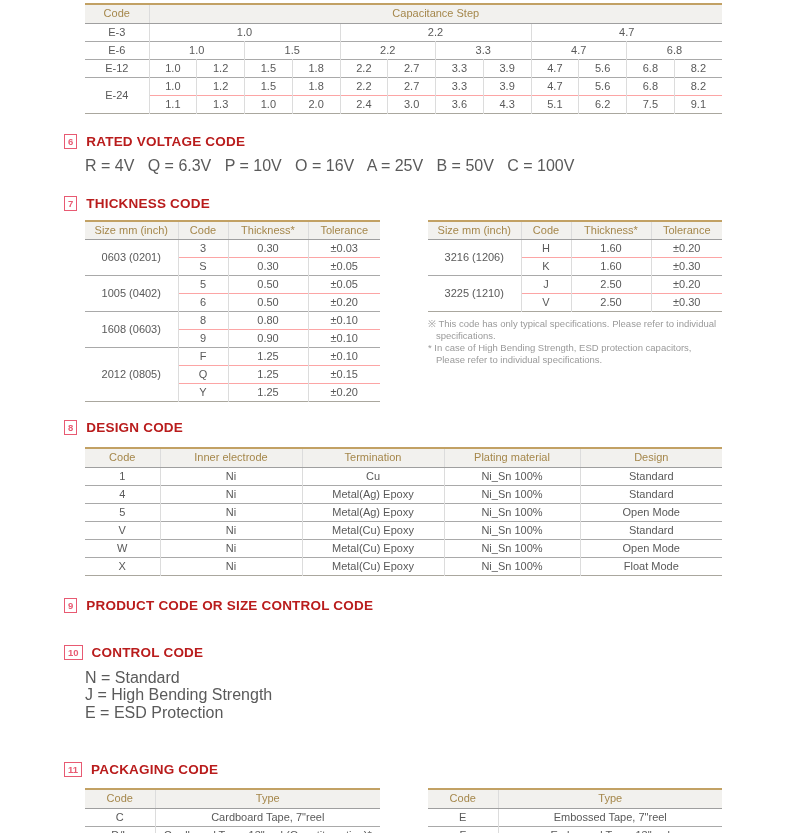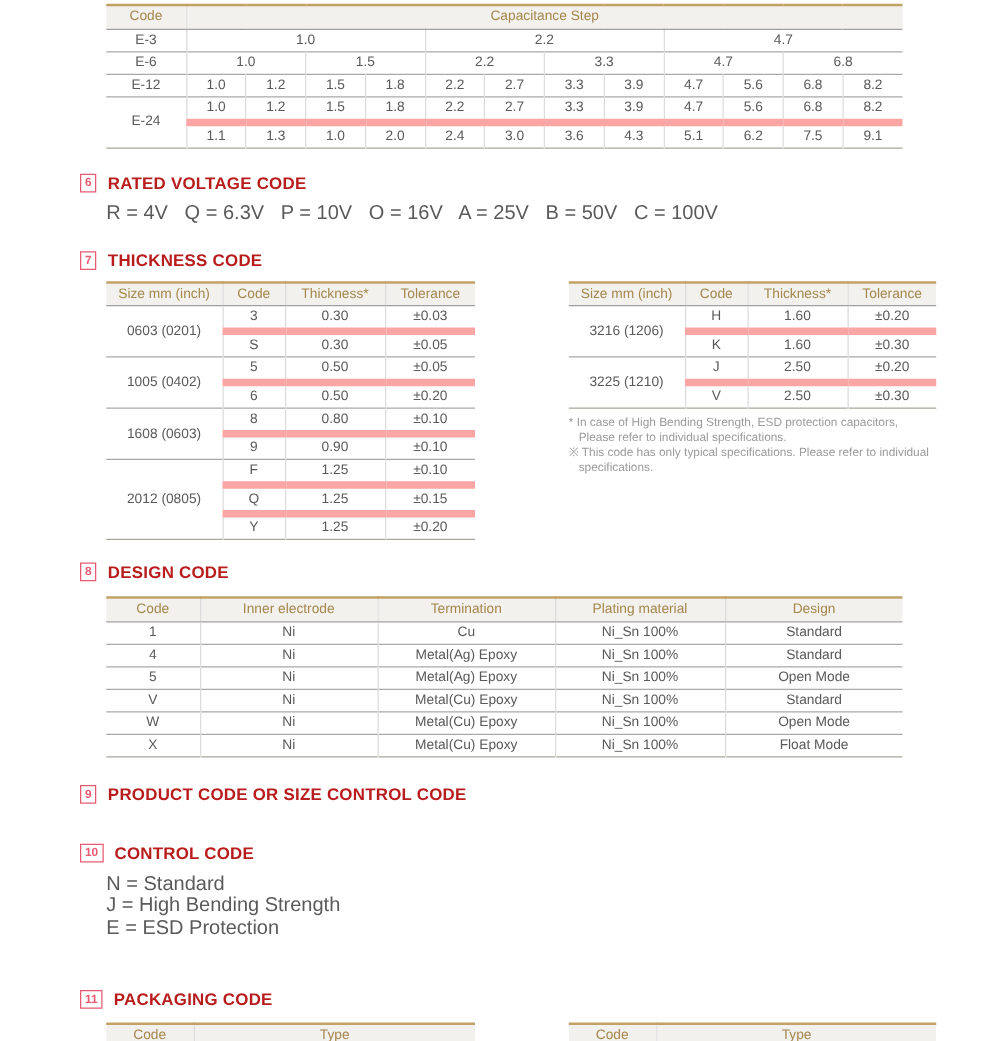--- a/index.html
+++ b/index.html
@@ -18,27 +18,27 @@
   }
   .dt th, .dt td {
     border-right: 1px solid #dcdcdc; text-align: center; vertical-align: middle;
     padding: 2px 3px; line-height: 13px; height: 17px; font-weight: normal;
     overflow: hidden; white-space: nowrap;
   }
   .dt th:last-child, .dt td:last-child { border-right: none; }
   .dt thead th { background: #f2f1ee; color: #a5874b; height: 19px; border-bottom: 1px solid #9f9f9f; }
   .dt tbody tr.major > th, .dt tbody tr.major > td { border-top: 1px solid #a9a9a9; }
   .dt tbody tr:first-child > th, .dt tbody tr:first-child > td { border-top: none; }
-  .dt tbody tr.sub > td { border-top: 6px solid #fca5a5; }
+  .dt tbody tr.sub > td { border-top: 1px solid #fca5a5; }
 
   .w-full  { width: 637px; }
   .w-left  { width: 295px; }
   .w-right { width: 294px; }
 
-  .pair { display: flex; gap: 75px; align-items: flex-start; }
+  .pair { display: flex; gap: 48px; align-items: flex-start; }
 
   
   .sec-head { display: flex; align-items: center; margin: 21px 0 9px 0; }
   .badge {
     display: inline-block; border: 1px solid #e85a72; color: #e85a72;
     font-size: 9.5px; font-weight: bold; line-height: 11px; padding: 1px 3px;
     margin-right: 9px; margin-left: -21px; min-width: 8px; text-align: center;
   }
   .sec-title { color: #b91c1c; font-weight: bold; font-size: 13.5px; letter-spacing: 0.2px; }
 
@@ -257,24 +257,24 @@
             <td>±0.20</td>
           </tr>
           <tr class="sub">
             <td>V</td>
             <td>2.50</td>
             <td>±0.30</td>
           </tr>
         </tbody>
       </table>
       <div class="notes">
+        <p class="note">※ This code has only typical specifications. Please refer to individual
+   specifications.</p>
         <p class="note">* In case of High Bending Strength, ESD protection capacitors,
    Please refer to individual specifications.</p>
-        <p class="note">※ This code has only typical specifications. Please refer to individual
-   specifications.</p>
       </div>
     </div>
   </div>
 
   <div class="sec-head" style="margin-top:18px">
     <span class="badge">8</span>
     <span class="sec-title">DESIGN CODE</span>
   </div>
   <table class="dt w-full" style="margin-top:12px">
     <colgroup>

